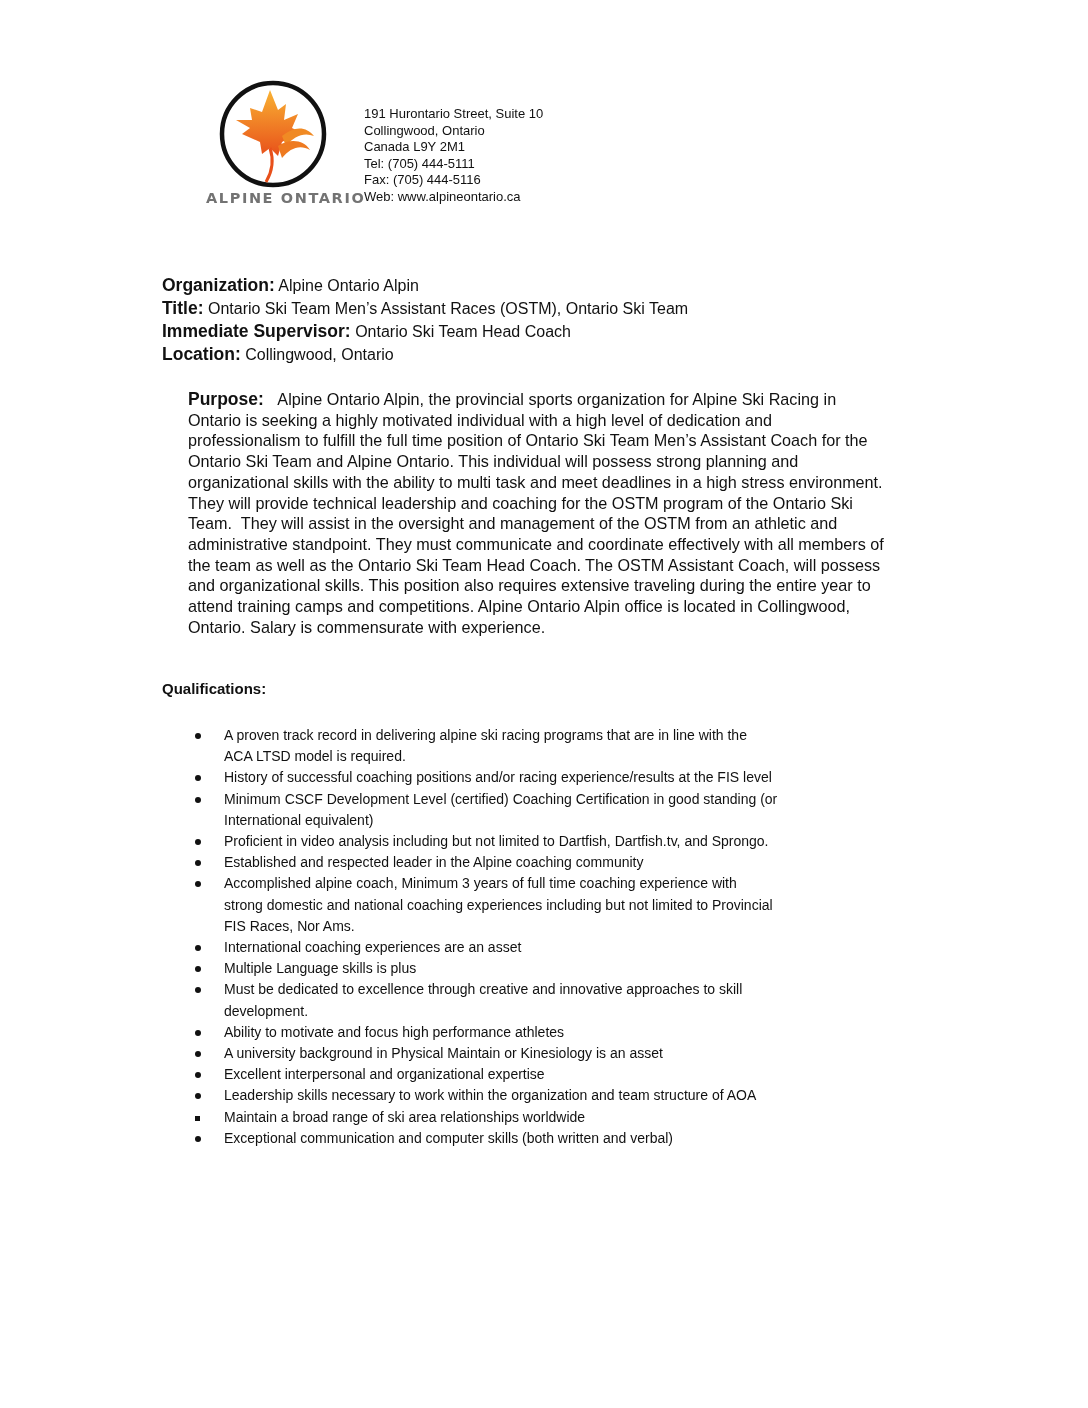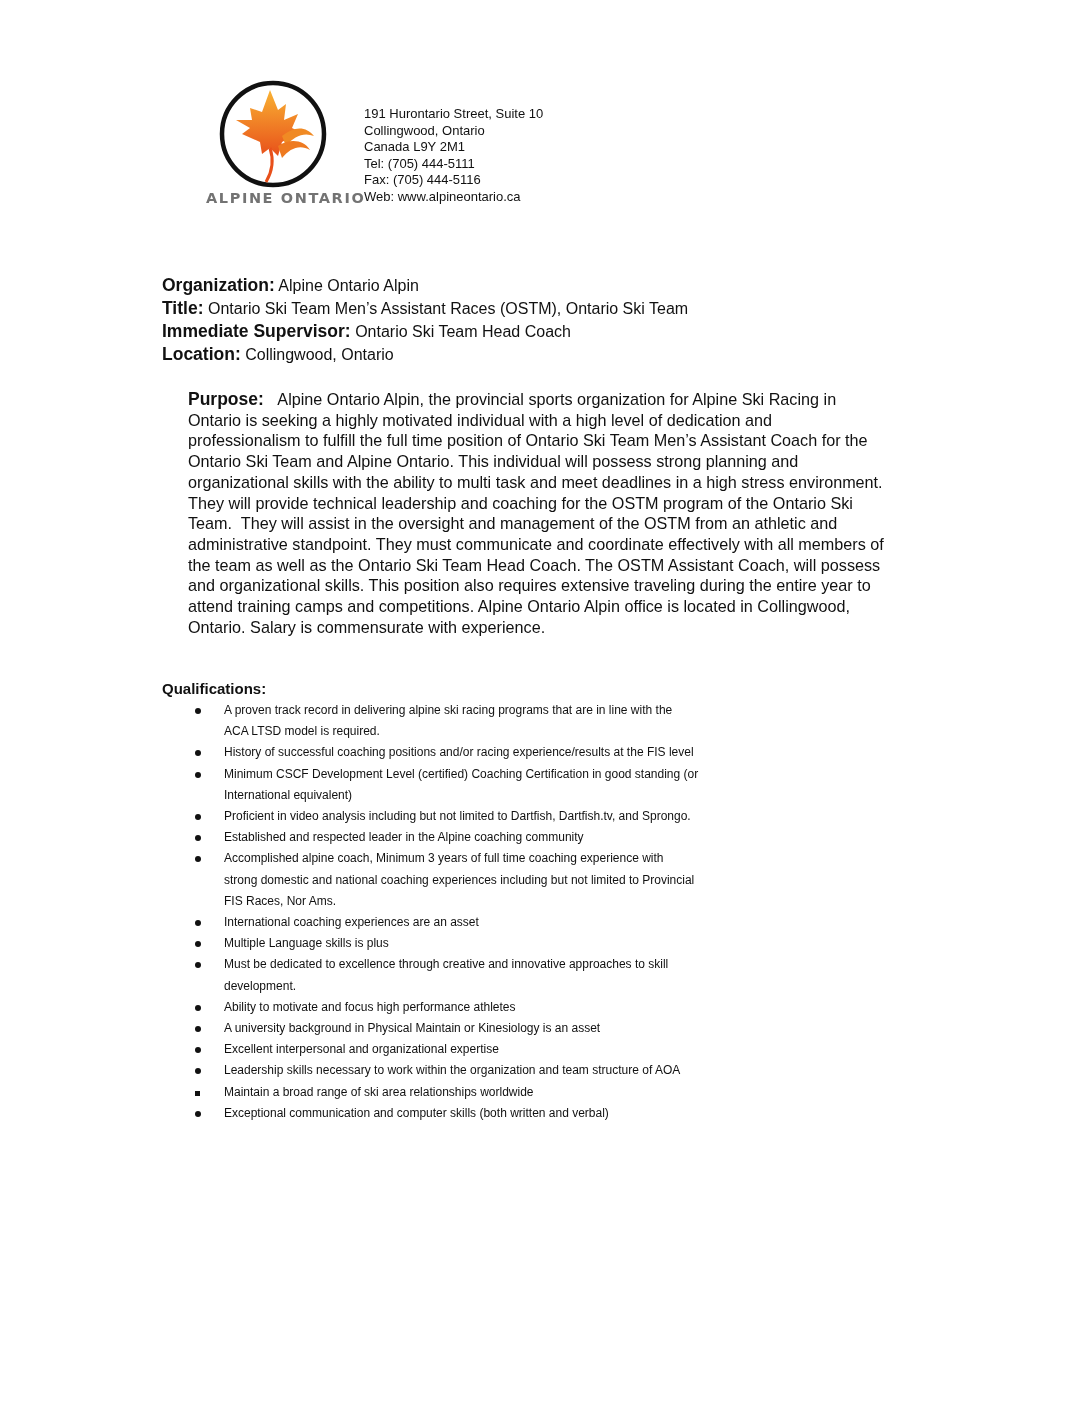--- a/index.html
+++ b/index.html
@@ -25,23 +25,23 @@
     .purpose {
       position: absolute; left: 162px; top: 389px; width: 766px;
       font-size: 16.2px; line-height: 20.7px; margin-left: 26px;
     }
     .purpose .line { white-space: nowrap; }
     .qual-heading {
       position: absolute; left: 162px; top: 680px;
       font-weight: bold; font-size: 15px;
     }
     .qual-list {
-      position: absolute; left: 190px; top: 700px; width: 740px;
+      position: absolute; left: 190px; top: 725px; width: 740px;
       margin: 0; padding: 0; list-style: none;
-      font-size: 12px; line-height: 21.2px;
+      font-size: 14px; line-height: 21.2px;
     }
     .qual-list li { position: relative; padding-left: 34px; }
     .qual-list li .bullet {
       position: absolute; left: 5px; top: 8px; width: 6px; height: 6px;
       border-radius: 50%; background: #111;
     }
     .qual-list li .bullet.square { border-radius: 0; width: 5px; height: 5px; top: 9px; }
     .qual-list li .line { display: block; white-space: nowrap; }
   </style>
 </head>

